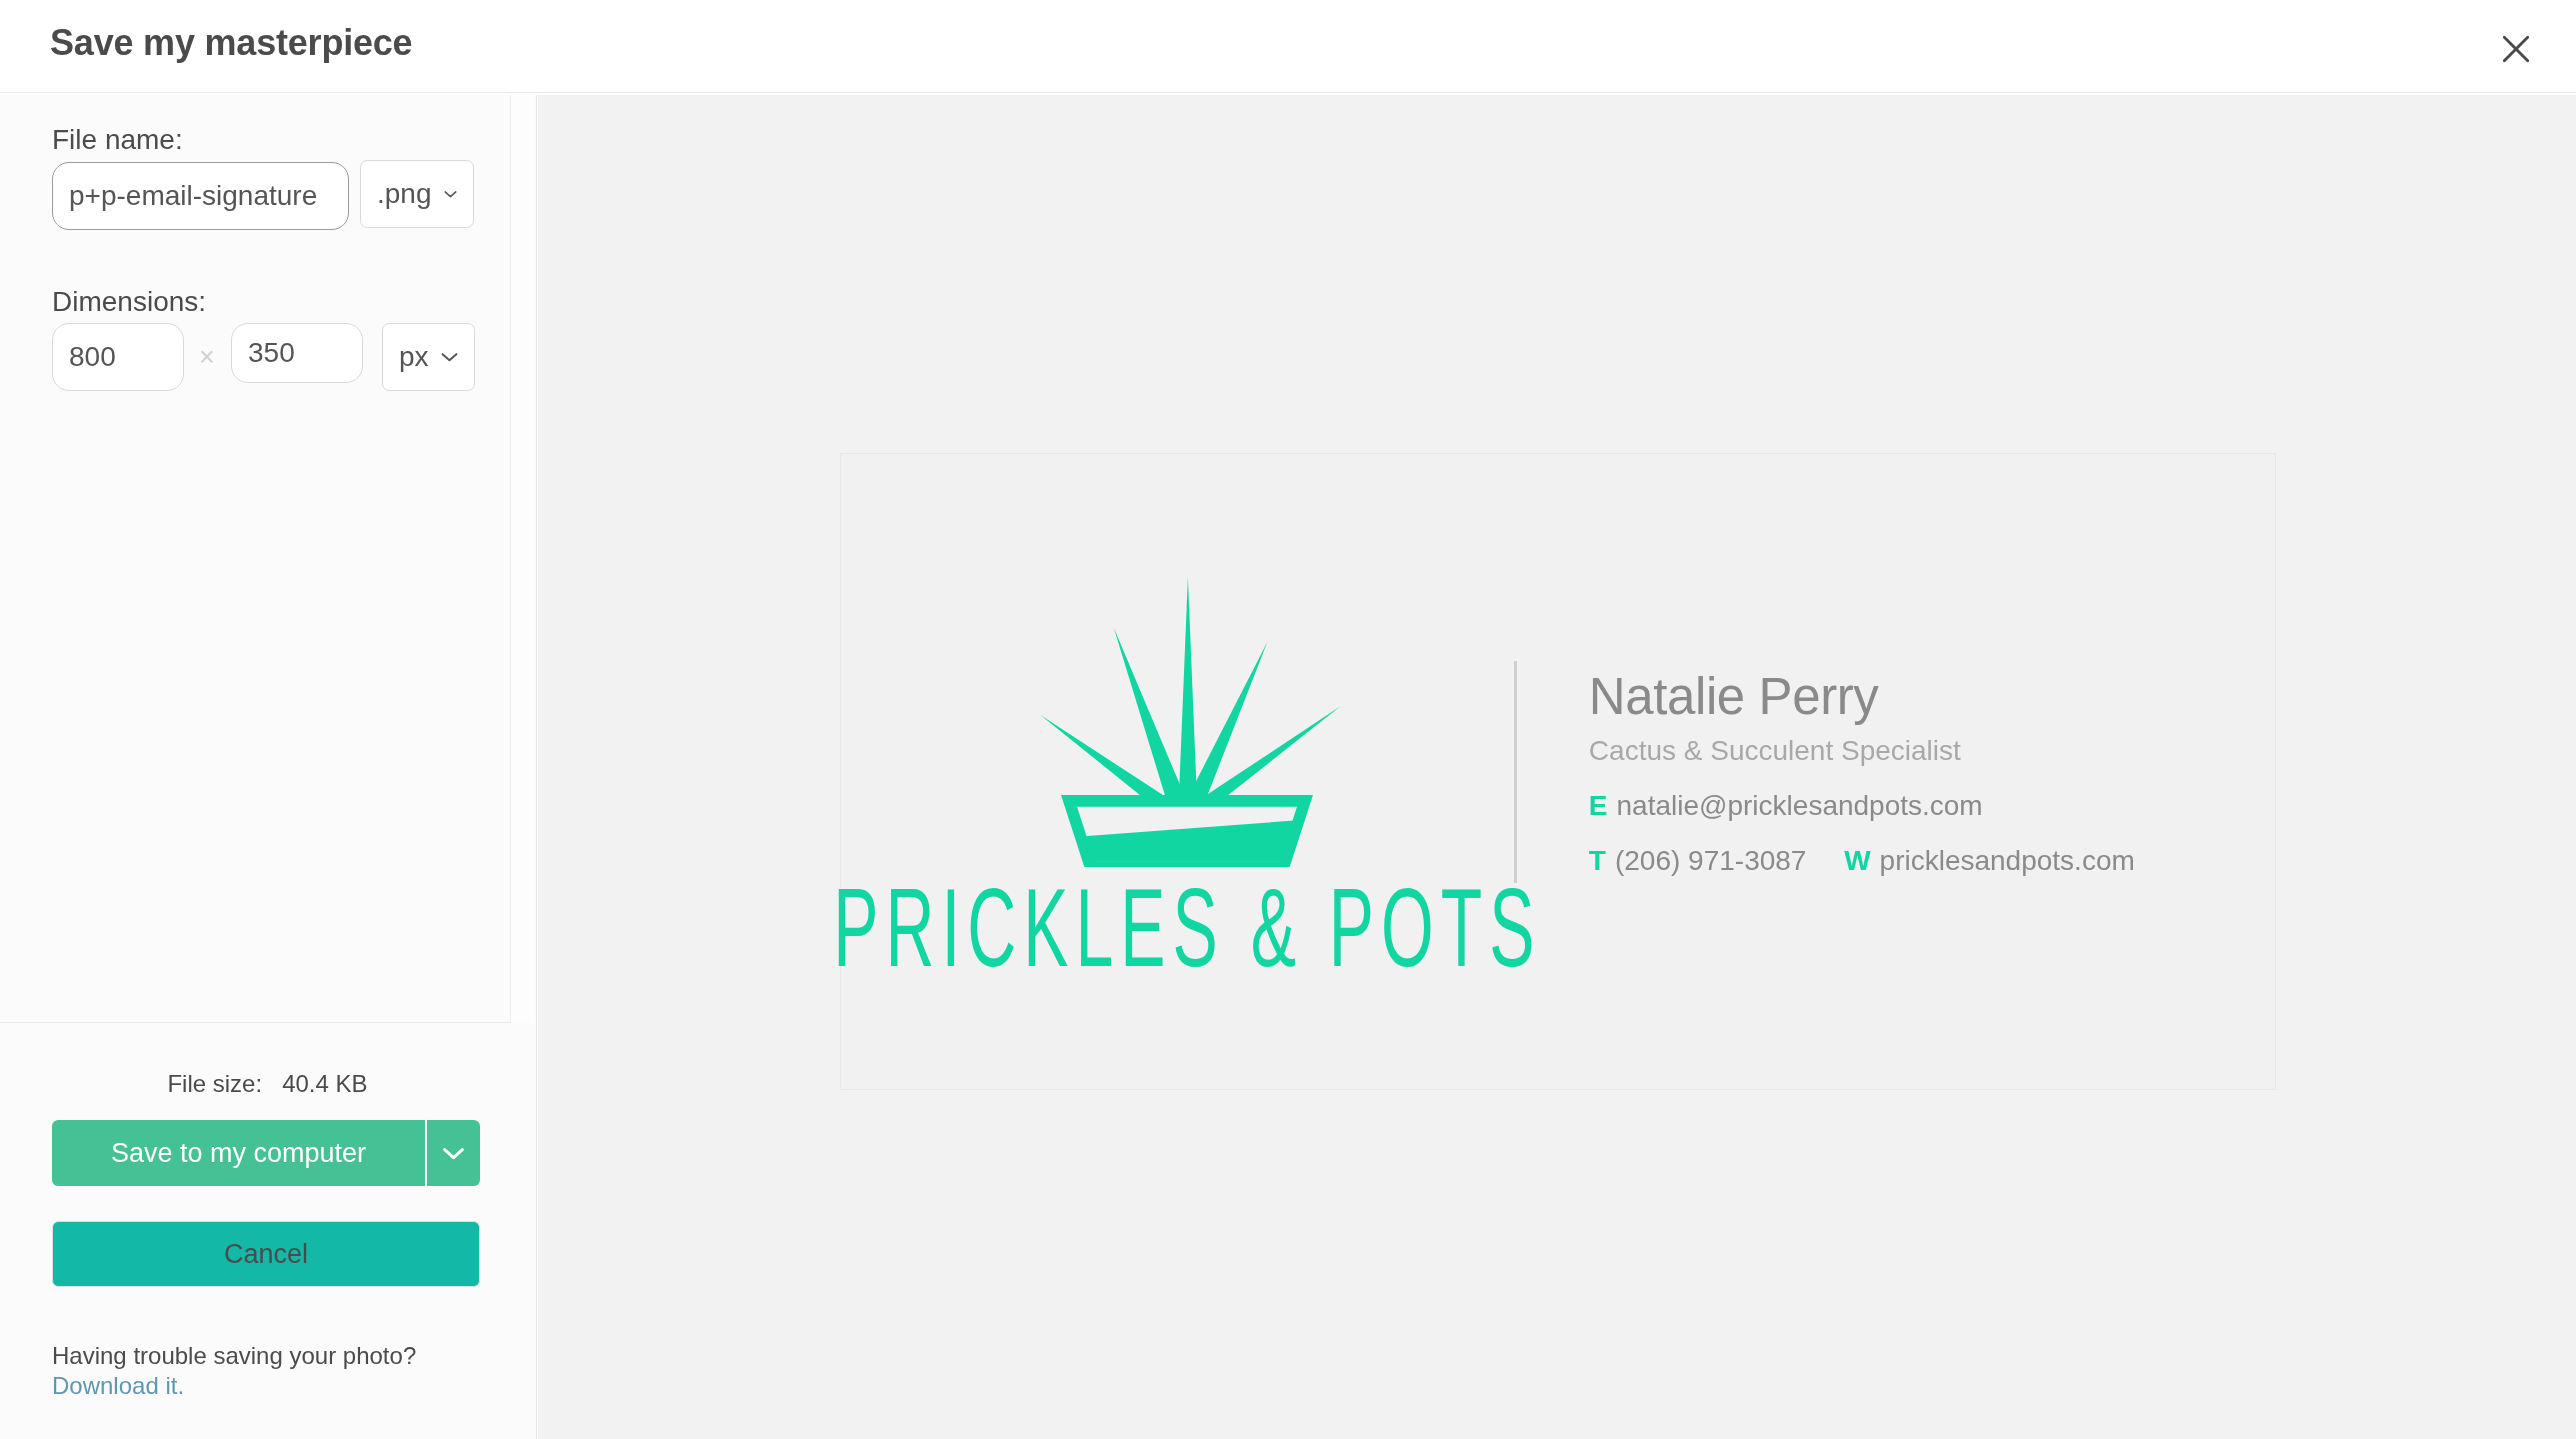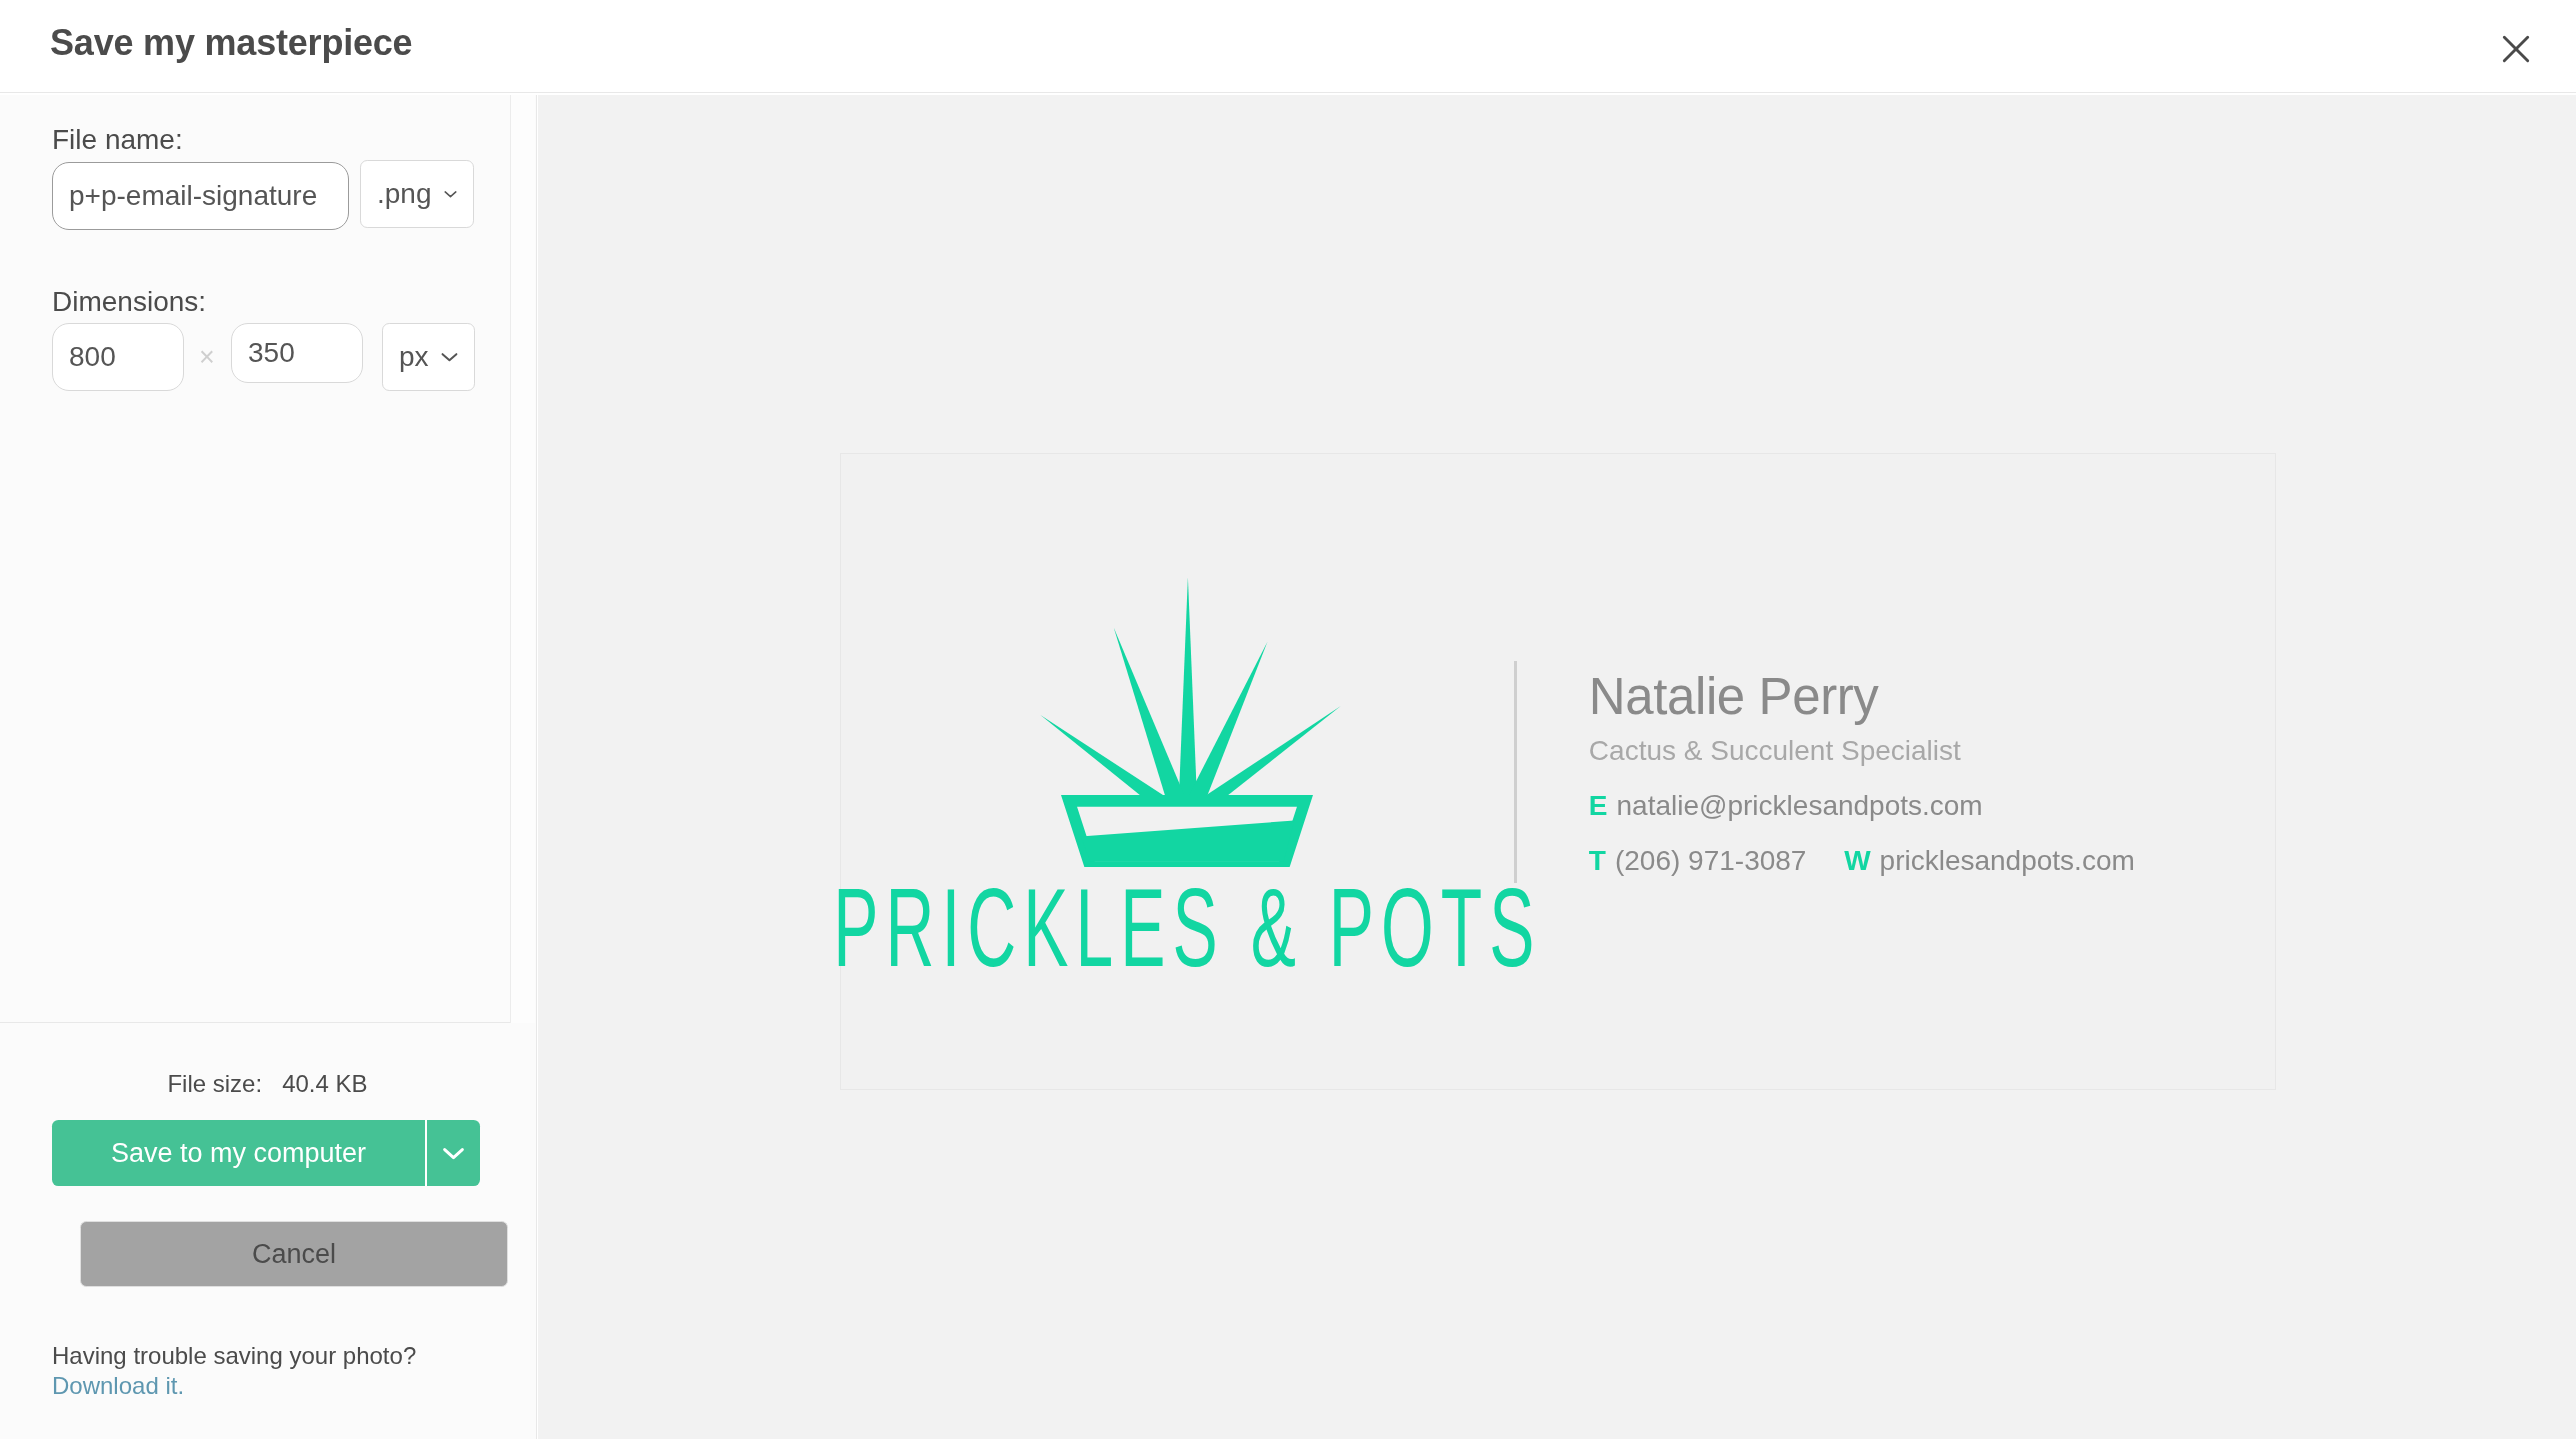--- a/index.html
+++ b/index.html
@@ -120,23 +120,23 @@
   .save-caret {
     width: 55px; background: #45c295;
     border-radius: 0 6.3px 6.3px 0;
     border-left: 2.7px solid #ffffff;
     display: flex; align-items: center; justify-content: center;
     cursor: pointer;
   }
   .cancel-btn {
     position: absolute; left: 52px; top: 197px;
     width: 428px; height: 66px;
-    background: #a3a3a3; border: 1.8px solid #dfdfdf; border-radius: 6.3px;
-    display: flex; align-items: center; justify-content: center;
-    font-size: 27px; color: #4b4b4b; cursor: pointer; margin-left: 28px;
+    background: #14b8a6; border: 1.8px solid #dfdfdf; border-radius: 6.3px;
+    display: flex; align-items: center; justify-content: center;
+    font-size: 27px; color: #4b4b4b; cursor: pointer;
   }
   .trouble-text {
     position: absolute; left: 52px; top: 318px;
     font-size: 24px; color: #4b4b4b;
   }
   .download-link {
     position: absolute; left: 52px; top: 348px;
     font-size: 24px; color: #5e97b0; cursor: pointer;
   }
 

